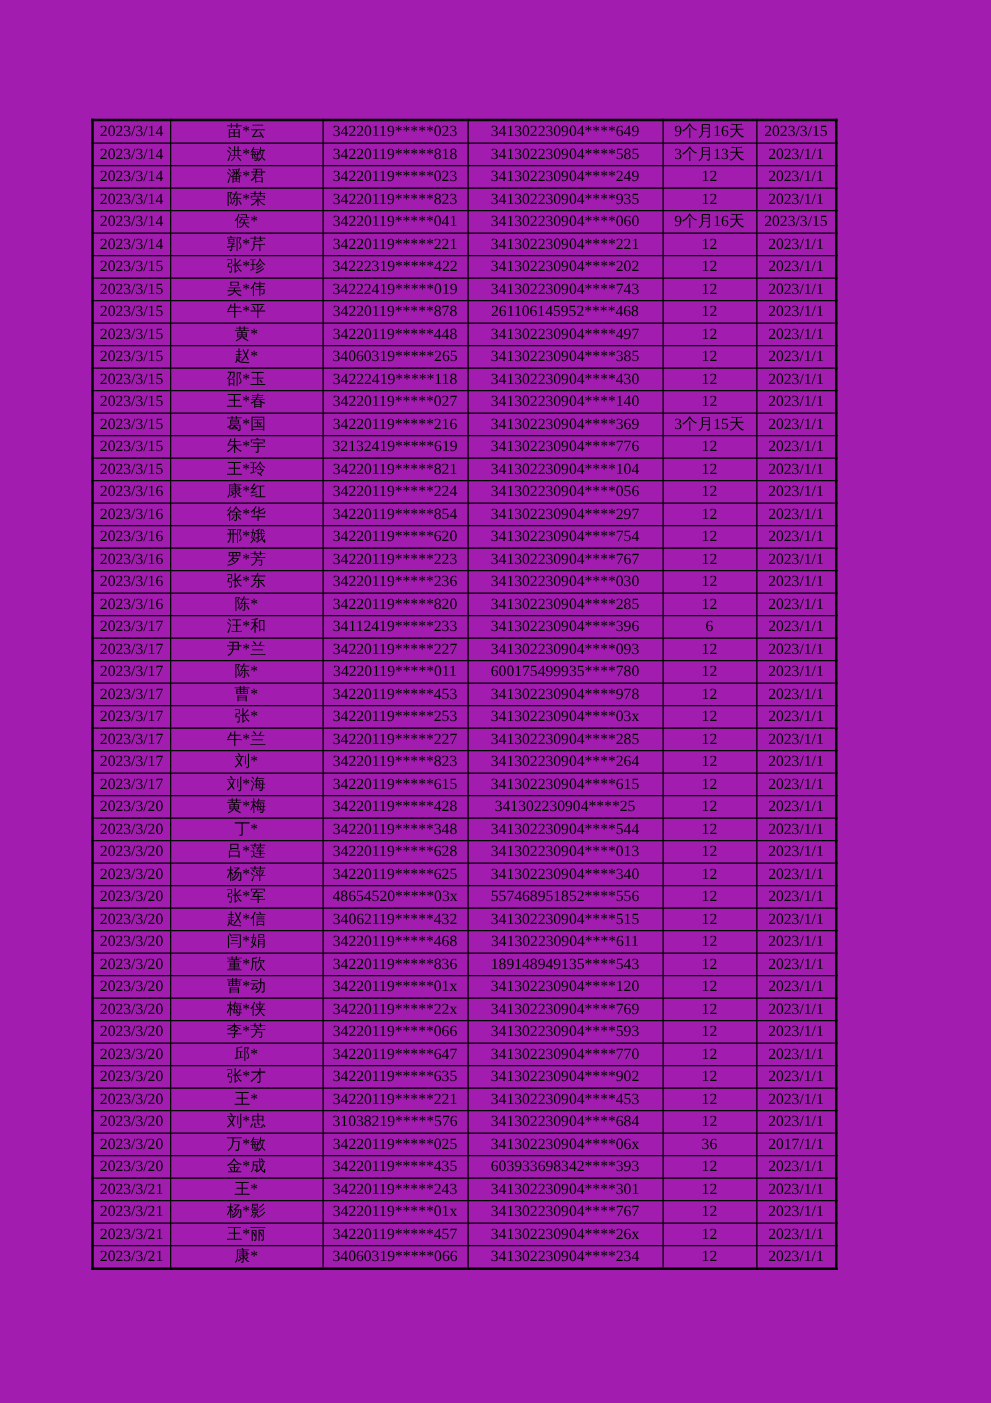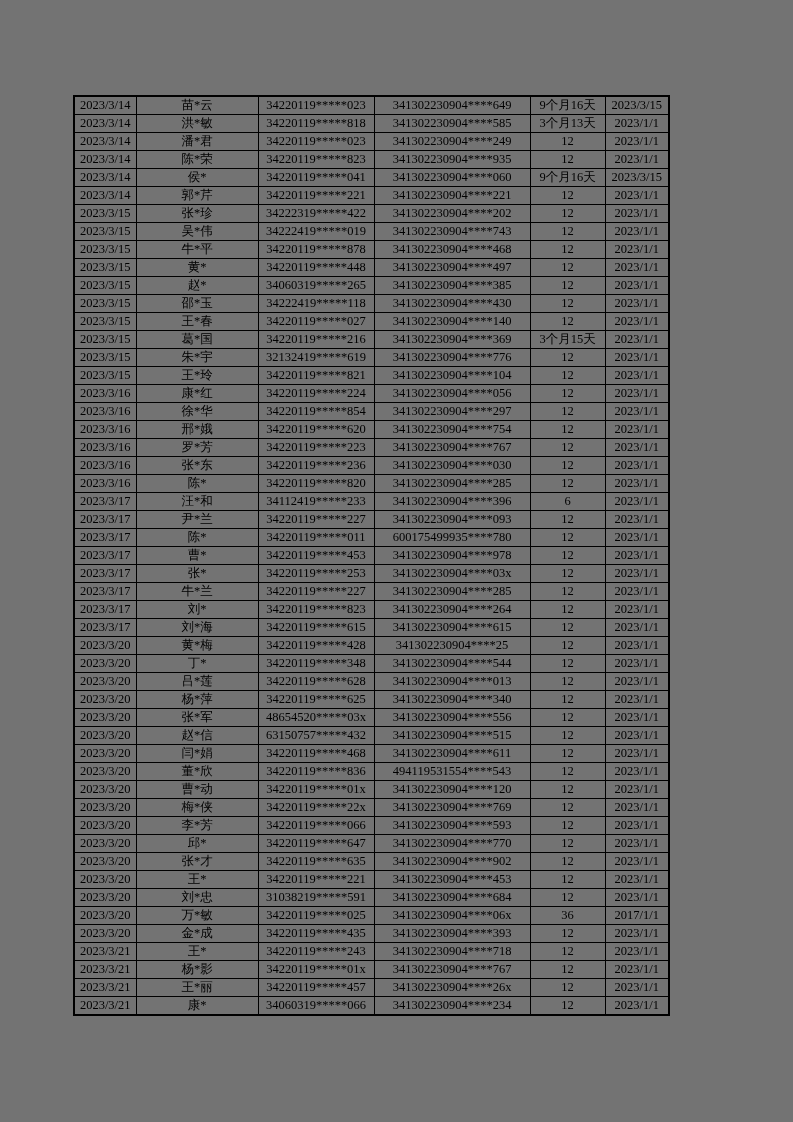--- a/index.html
+++ b/index.html
@@ -10,21 +10,21 @@
     width: 793px;
     height: 1122px;
     background: #ffffff;
     position: relative;
     overflow: hidden;
     font-family: "Liberation Serif", "DejaVu Serif", serif;
   }
   .page {
     position: absolute;
     inset: 0;
-    background: #737373;
+    background: #a21caf;
     text-decoration: underline;
   }
   table.records {
     position: absolute;
     left: 73px;
     top: 95px;
     width: 595px;
     border-collapse: collapse;
     table-layout: fixed;
     border: 2px solid #000000;
@@ -124,21 +124,21 @@
           <td>吴*伟</td>
           <td>34222419*****019</td>
           <td>341302230904****743</td>
           <td>12</td>
           <td>2023/1/1</td>
         </tr>
         <tr>
           <td>2023/3/15</td>
           <td>牛*平</td>
           <td>34220119*****878</td>
-          <td>341302230904****468</td>
+          <td>261106145952****468</td>
           <td>12</td>
           <td>2023/1/1</td>
         </tr>
         <tr>
           <td>2023/3/15</td>
           <td>黄*</td>
           <td>34220119*****448</td>
           <td>341302230904****497</td>
           <td>12</td>
           <td>2023/1/1</td>
@@ -332,45 +332,45 @@
           <td>杨*萍</td>
           <td>34220119*****625</td>
           <td>341302230904****340</td>
           <td>12</td>
           <td>2023/1/1</td>
         </tr>
         <tr>
           <td>2023/3/20</td>
           <td>张*军</td>
           <td>48654520*****03x</td>
-          <td>341302230904****556</td>
+          <td>557468951852****556</td>
           <td>12</td>
           <td>2023/1/1</td>
         </tr>
         <tr>
           <td>2023/3/20</td>
           <td>赵*信</td>
-          <td>63150757*****432</td>
+          <td>34062119*****432</td>
           <td>341302230904****515</td>
           <td>12</td>
           <td>2023/1/1</td>
         </tr>
         <tr>
           <td>2023/3/20</td>
           <td>闫*娟</td>
           <td>34220119*****468</td>
           <td>341302230904****611</td>
           <td>12</td>
           <td>2023/1/1</td>
         </tr>
         <tr>
           <td>2023/3/20</td>
           <td>董*欣</td>
           <td>34220119*****836</td>
-          <td>494119531554****543</td>
+          <td>189148949135****543</td>
           <td>12</td>
           <td>2023/1/1</td>
         </tr>
         <tr>
           <td>2023/3/20</td>
           <td>曹*动</td>
           <td>34220119*****01x</td>
           <td>341302230904****120</td>
           <td>12</td>
           <td>2023/1/1</td>
@@ -411,46 +411,46 @@
           <td>2023/3/20</td>
           <td>王*</td>
           <td>34220119*****221</td>
           <td>341302230904****453</td>
           <td>12</td>
           <td>2023/1/1</td>
         </tr>
         <tr>
           <td>2023/3/20</td>
           <td>刘*忠</td>
-          <td>31038219*****591</td>
+          <td>31038219*****576</td>
           <td>341302230904****684</td>
           <td>12</td>
           <td>2023/1/1</td>
         </tr>
         <tr>
           <td>2023/3/20</td>
           <td>万*敏</td>
           <td>34220119*****025</td>
           <td>341302230904****06x</td>
           <td>36</td>
           <td>2017/1/1</td>
         </tr>
         <tr>
           <td>2023/3/20</td>
           <td>金*成</td>
           <td>34220119*****435</td>
-          <td>341302230904****393</td>
+          <td>603933698342****393</td>
           <td>12</td>
           <td>2023/1/1</td>
         </tr>
         <tr>
           <td>2023/3/21</td>
           <td>王*</td>
           <td>34220119*****243</td>
-          <td>341302230904****718</td>
+          <td>341302230904****301</td>
           <td>12</td>
           <td>2023/1/1</td>
         </tr>
         <tr>
           <td>2023/3/21</td>
           <td>杨*影</td>
           <td>34220119*****01x</td>
           <td>341302230904****767</td>
           <td>12</td>
           <td>2023/1/1</td>

